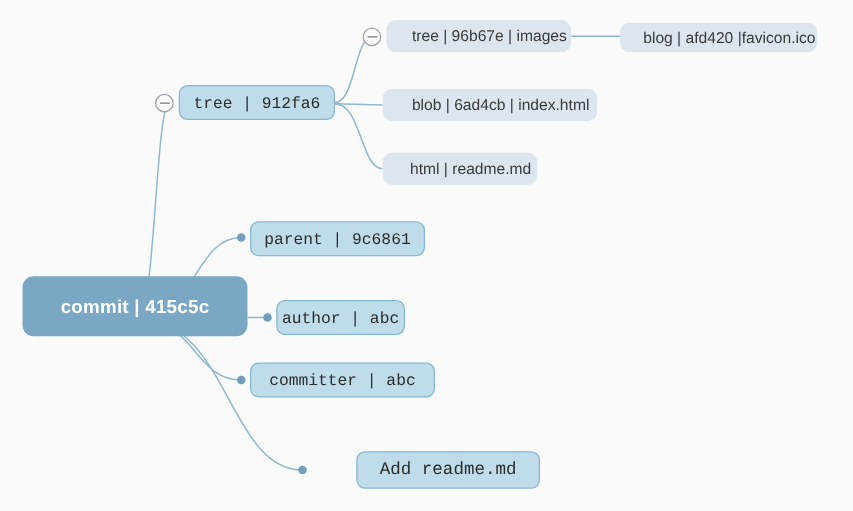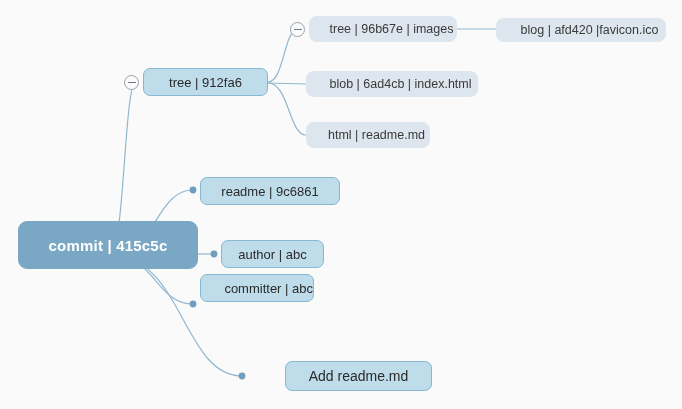--- a/index.html
+++ b/index.html
@@ -45,20 +45,21 @@
     font-size: 15px;
     font-weight: bold;
     letter-spacing: 0.2px;
   }
   
   .node.branch {
     background: #bfdcea;
     color: #2b2b2b;
     border: 1px solid #86b8d1;
     font-size: 13px;
+    font-family: Liberation Mono, monospace;
   }
   
   .node.leaf {
     background: #dde6ee;
     color: #3a3a3a;
     border: 1px solid transparent;
     border-radius: 8px;
     font-size: 12.5px;
     padding-left: 17px;
   }
@@ -108,34 +109,34 @@
       <span>commit | 415c5c</span>
     </div>
     <div class="node branch" style="left: 143px; top: 68px; width: 125px; height: 28px;">
       <span>tree | 912fa6</span>
     </div>
     <div class="toggle" style="left: 124px; top: 74.5px;"></div>
     <div class="node leaf" style="left: 309px; top: 16px; width: 148px; height: 26px;">
       <span>tree | 96b67e | images</span>
     </div>
     <div class="toggle" style="left: 290px; top: 21.5px;"></div>
-    <div class="node leaf" style="left: 496px; top: 18px; width: 170px; height: 24px;">
+    <div class="node leaf" style="left: 496px; top: 18px; width: 158px; height: 24px;">
       <span>blog | afd420 |favicon.ico</span>
     </div>
     <div class="node leaf" style="left: 306px; top: 71px; width: 172px; height: 26px; text-align: center;">
       <span>blob | 6ad4cb | index.html</span>
     </div>
     <div class="node leaf" style="left: 306px; top: 122px; width: 124px; height: 26px;">
       <span>html | readme.md</span>
     </div>
     <div class="node branch" style="left: 200px; top: 177px; width: 140px; height: 28px;">
-      <span>readme | 9c6861</span>
+      <span>parent | 9c6861</span>
     </div>
     <div class="node branch" style="left: 221px; top: 240px; width: 103px; height: 28px;">
       <span>author | abc</span>
     </div>
-    <div class="node branch" style="left: 200px; top: 274px; width: 114px; height: 28px; justify-content: flex-end;">
+    <div class="node branch" style="left: 200px; top: 290px; width: 148px; height: 28px;">
       <span>committer | abc</span>
     </div>
     <div class="node branch big" style="left: 249px; top: 361px; width: 147px; height: 30px;">
       <span>Add readme.md</span>
     </div>
   </div>
 
 </body></html>

